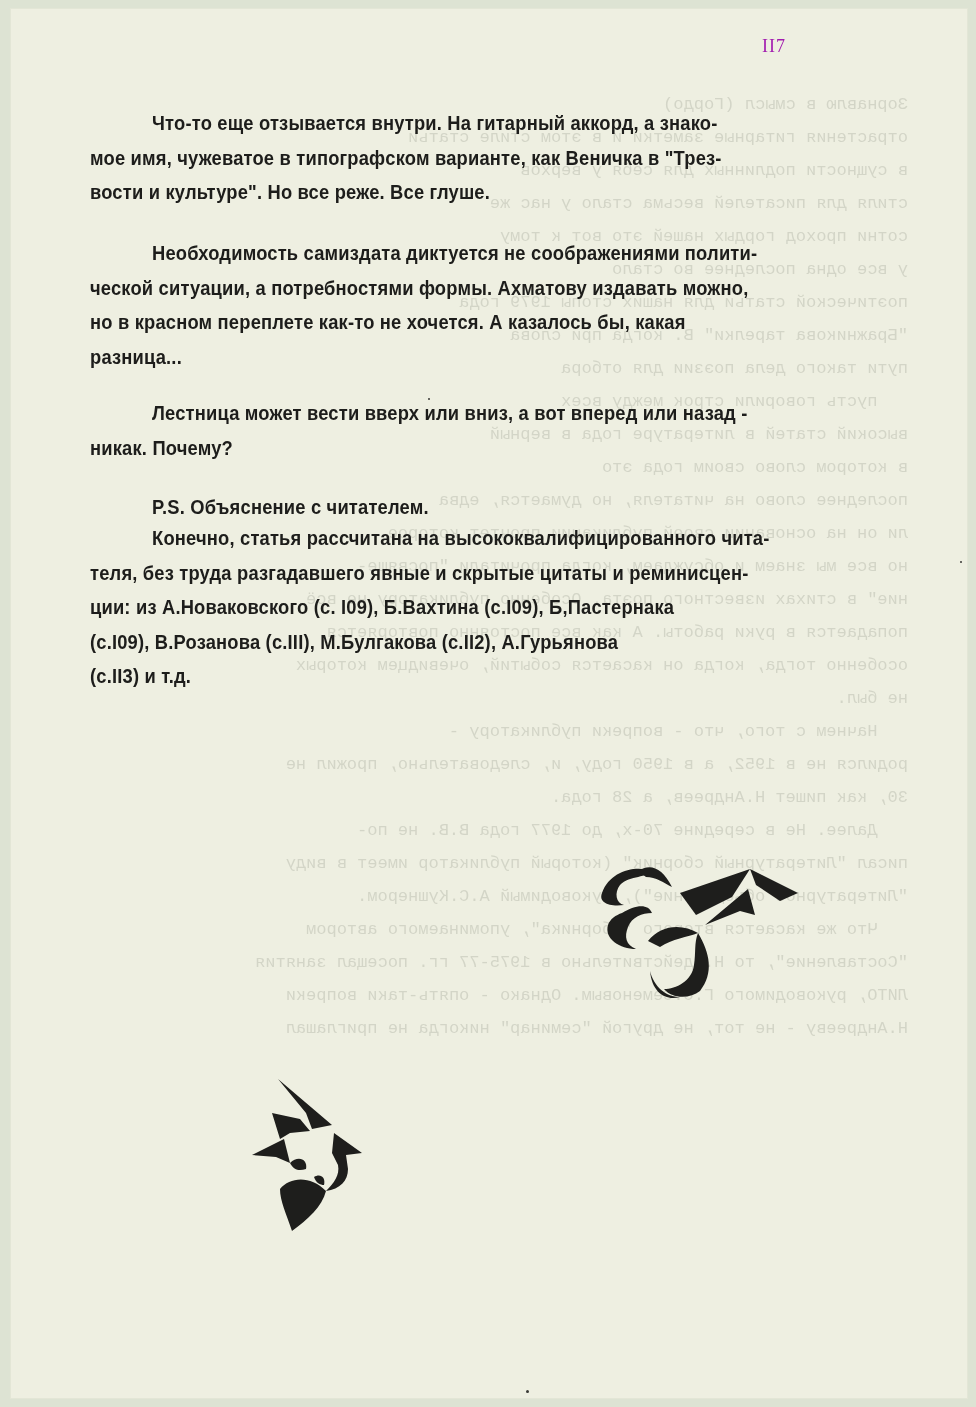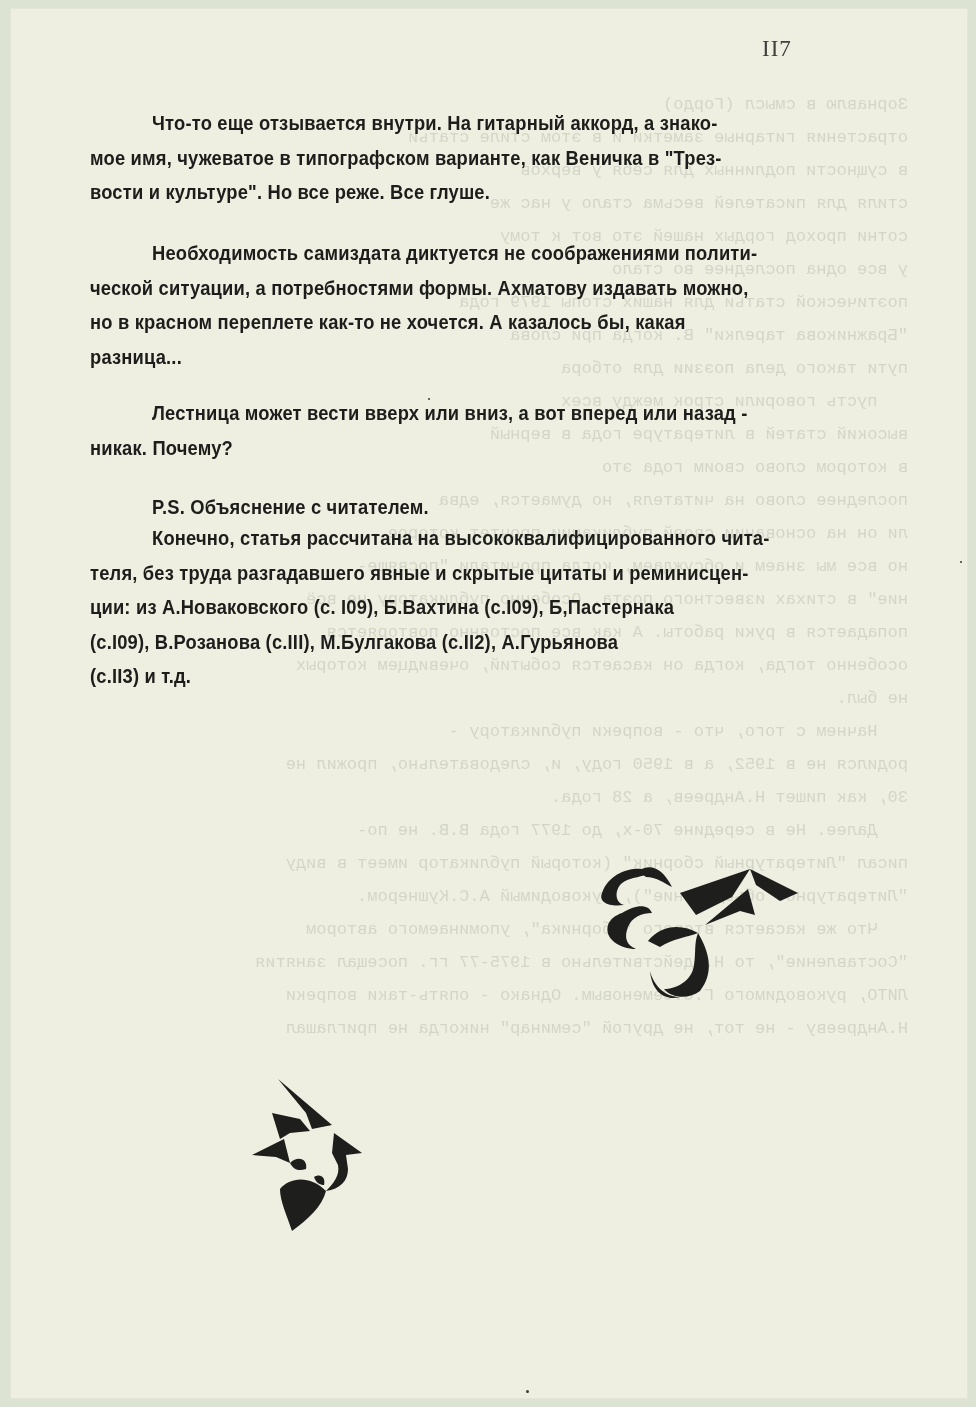--- a/index.html
+++ b/index.html
@@ -34,22 +34,22 @@
       transform: scaleX(-1);
       white-space: pre-wrap;
       pointer-events: none;
       filter: blur(0.6px);
     }
     .page-number {
       position: absolute;
       left: 752px;
       top: 28px;
       font-family: "Liberation Serif", "DejaVu Serif", serif;
-      font-size: 23px;
-      color: #404040;
+      font-size: 18px;
+      color: #a21caf;
       letter-spacing: 1px;
     }
     .text-block {
       position: absolute;
       left: 80px;
       width: 836px;
       color: #1d1d1b;
       font-family: "Liberation Sans", "DejaVu Sans", sans-serif;
       font-weight: bold;
       font-size: 19.5px;

